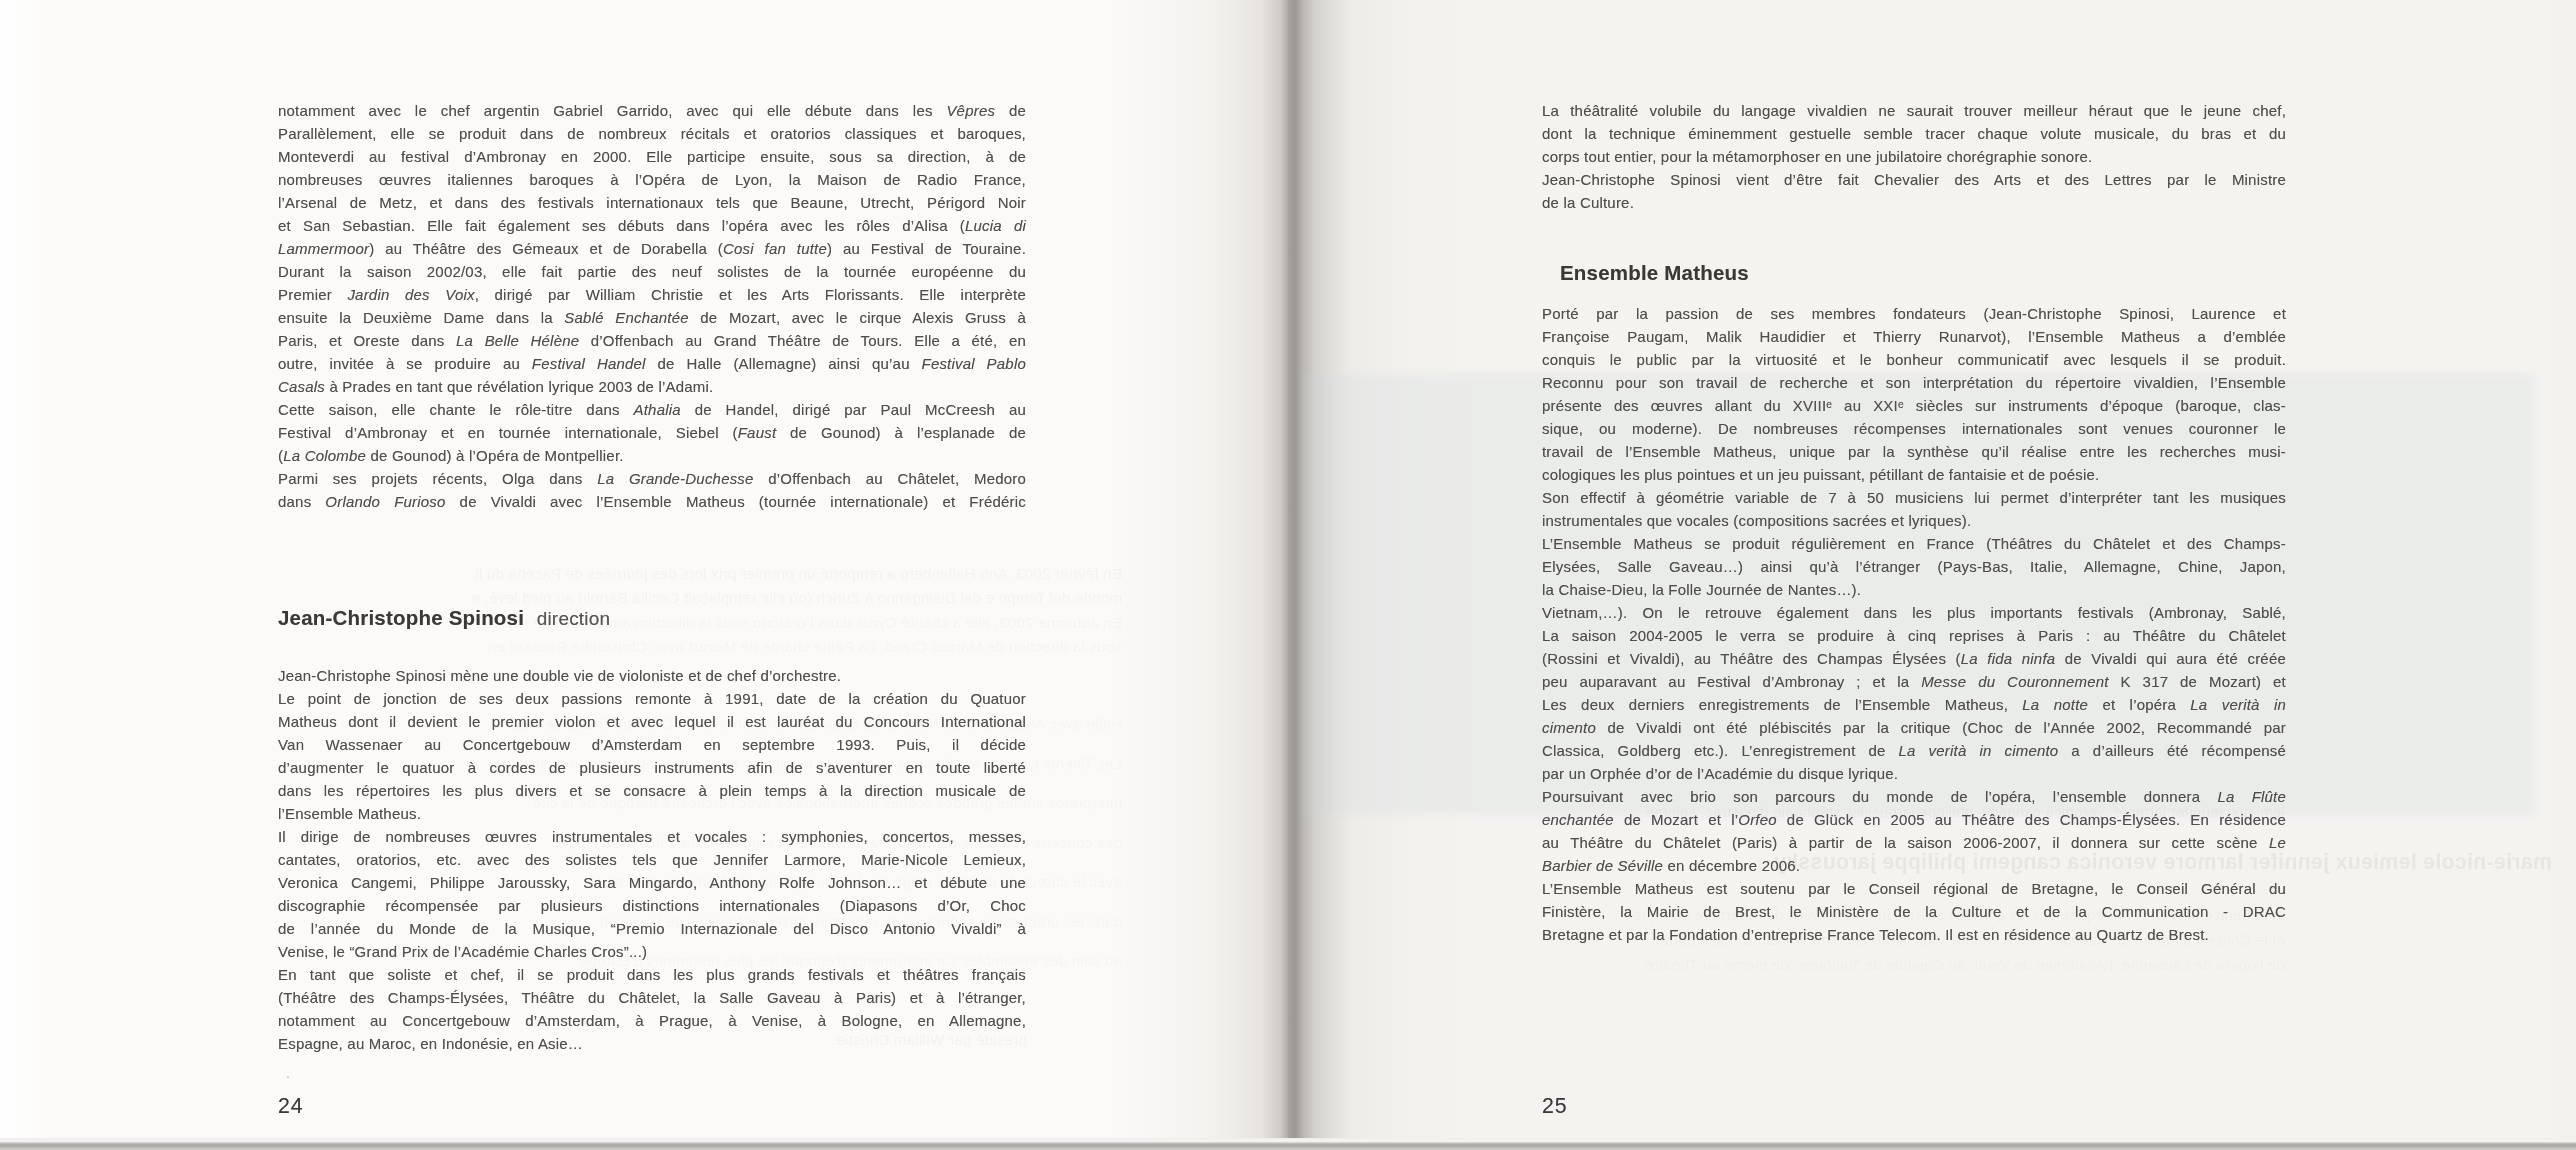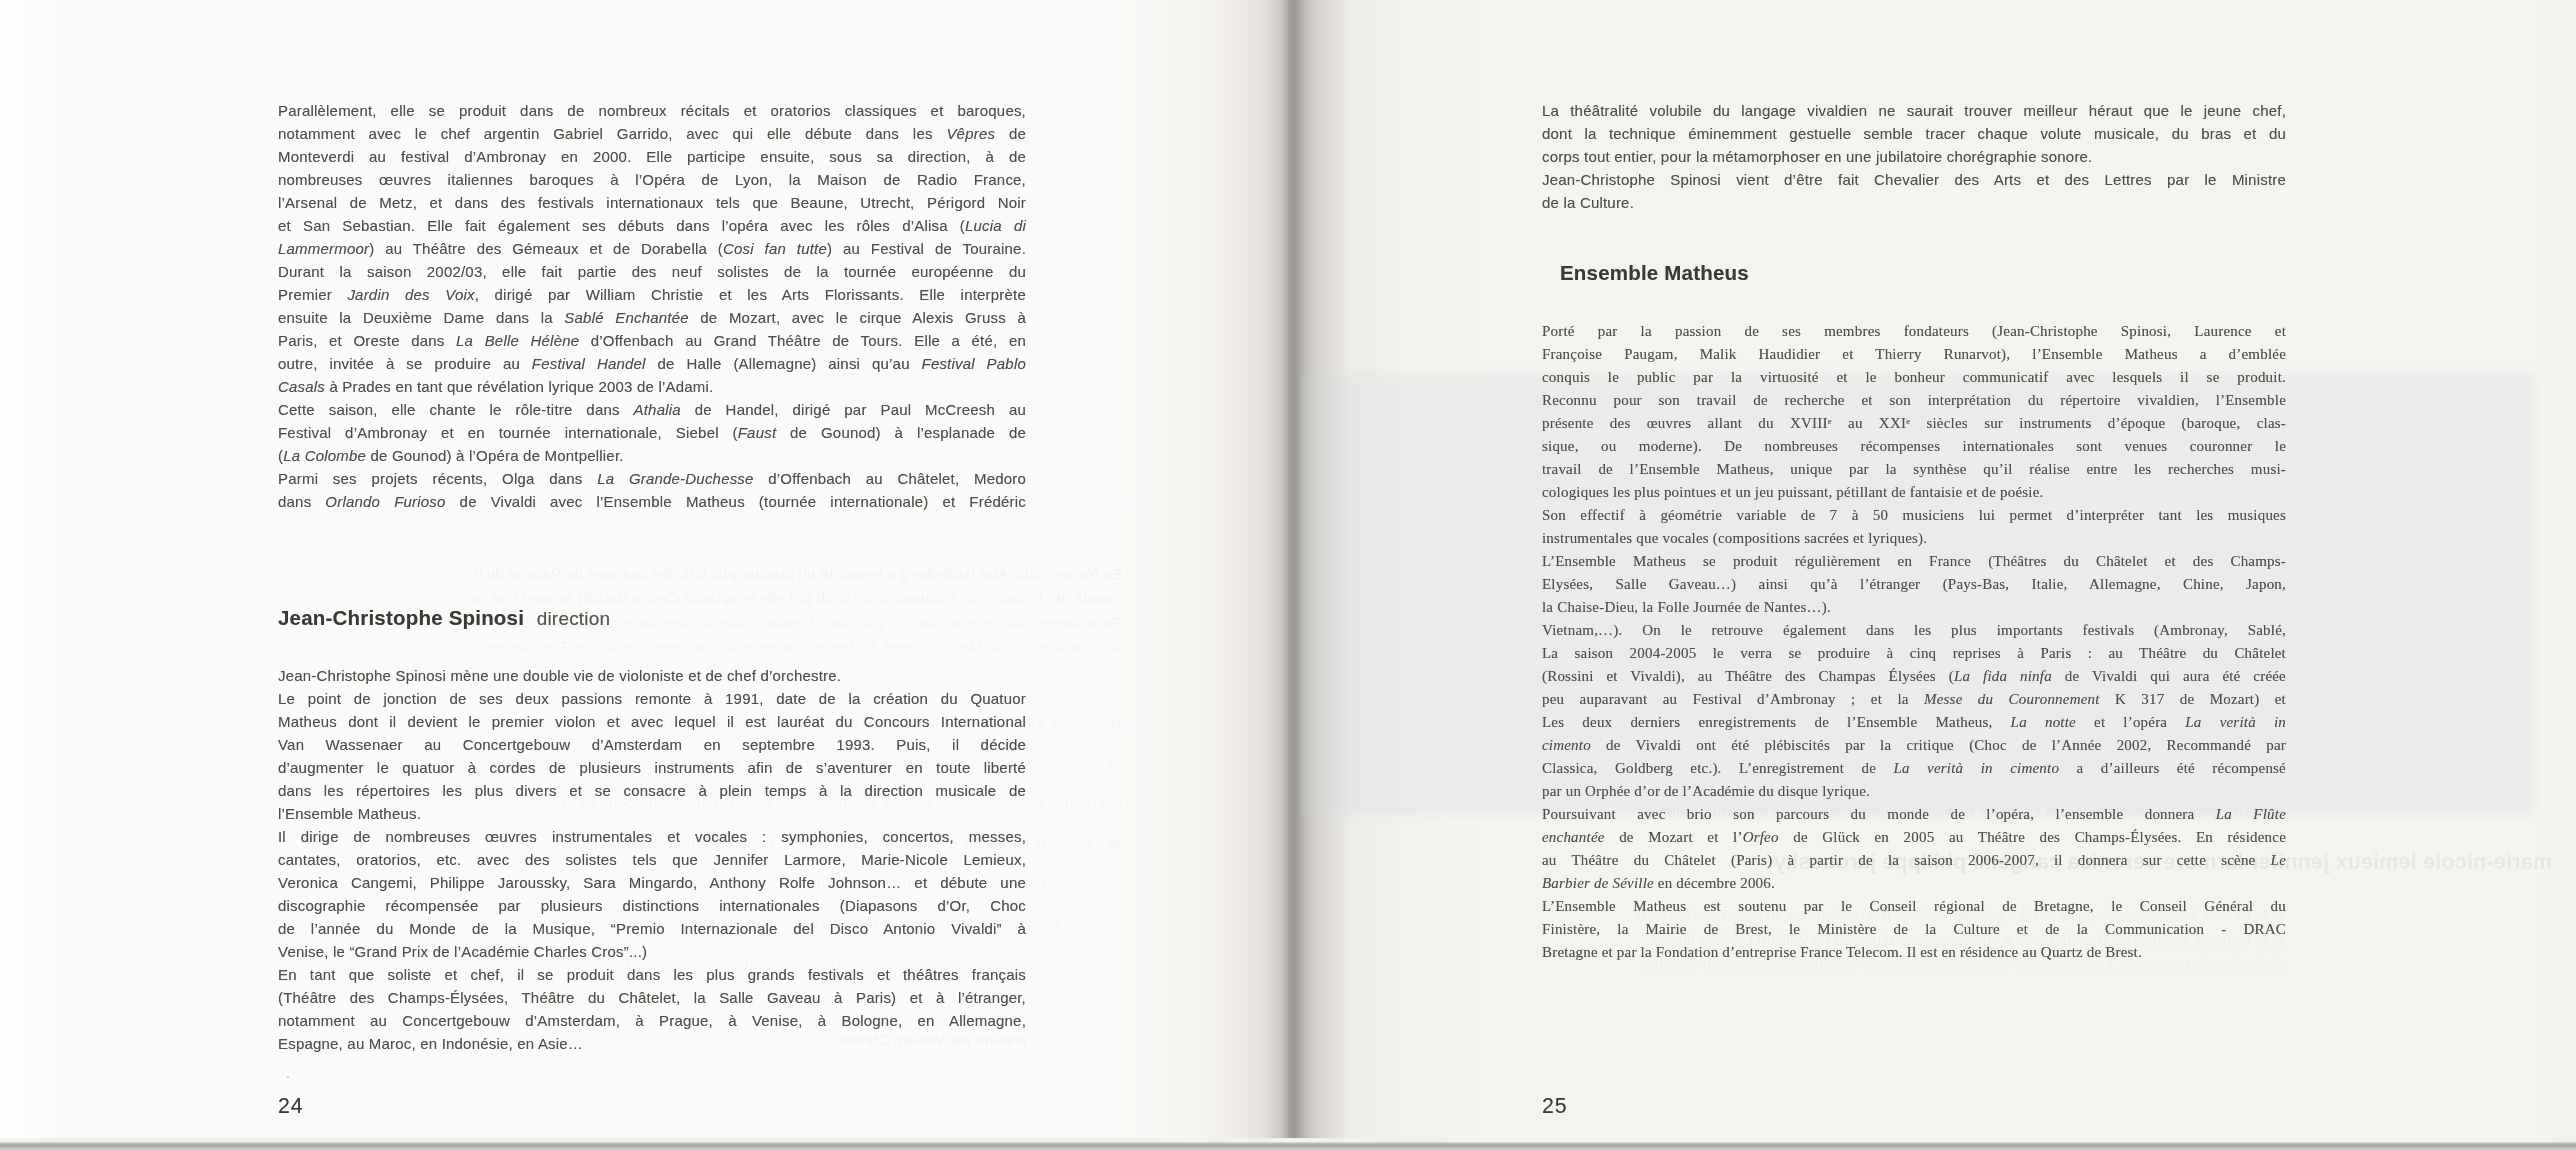--- a/index.html
+++ b/index.html
@@ -98,21 +98,21 @@
   .ln i { font-style: italic; }
   .page-left .ln  { height: 23px; line-height: 23px; }
   .page-right .ln { height: 23px; line-height: 23px; }
 
   .page-left  .p1 { left: 278px; top: 99px; width: 748px; }
   .page-left  .heading { left: 278px; top: 604px; }
   .page-left  .p2 { left: 278px; top: 664px; width: 748px; }
 
   .page-right .p1 { left: 254px; top: 99px; width: 744px; }
   .page-right .heading { left: 264px; top: 259px; margin-left: 8px; }
-  .page-right .p2 { left: 254px; top: 320px; width: 744px; font-family: Liberation Serif, serif; }
+  .page-right .p2 { left: 254px; top: 302px; width: 744px; }
 
   .heading {
     position: absolute;
     margin: 0;
     font-size: 20.5px;
     line-height: 27px;
     font-weight: 700;
     color: var(--heading);
     letter-spacing: 0.2px;
     text-shadow: 0 0 0.5px rgba(58,57,54,0.4);
@@ -190,22 +190,22 @@
         <div class="ghost" style="top: 755px; left: 395px; width: 727px; font-size: 15px; opacity: 0.035; font-weight: 400;">Les Talents lyriques au début de ses études musicales et ses premiers répertoires anciens</div>
         <div class="ghost" style="top: 794px; left: 395px; width: 727px; font-size: 15px; opacity: 0.035; font-weight: 400;">interprétés sur les grandes scènes internationales avec l’orchestre baroque de la cité</div>
         <div class="ghost" style="top: 834px; left: 395px; width: 727px; font-size: 15px; opacity: 0.035; font-weight: 400;">des concerts et récitals donnés à Paris, Vienne et Londres durant la saison lyrique</div>
         <div class="ghost" style="top: 873px; left: 395px; width: 727px; font-size: 15px; opacity: 0.035; font-weight: 400;">avec le chœur de chambre dirigé par les plus grands chefs invités du festival</div>
         <div class="ghost" style="top: 913px; left: 395px; width: 727px; font-size: 15px; opacity: 0.035; font-weight: 400;">dans les productions scéniques du répertoire italien et français de la saison</div>
         <div class="ghost" style="top: 952px; left: 395px; width: 727px; font-size: 15px; opacity: 0.035; font-weight: 400;">au sein des ensembles sur instruments d’époque les plus renommés d’Europe</div>
         <div class="ghost" style="top: 1031px; left: 537px; width: 490px; font-size: 15px; opacity: 0.06; font-weight: 400;">présidé par William Christie.</div>
       </div>
     <div class="content">
       <div class="para p1">
+          <div class="ln j">notamment avec le chef argentin Gabriel Garrido, avec qui elle débute dans les <i>Vêpres</i> de</div>
           <div class="ln j">Parallèlement, elle se produit dans de nombreux récitals et oratorios classiques et baroques,</div>
-          <div class="ln j">notamment avec le chef argentin Gabriel Garrido, avec qui elle débute dans les <i>Vêpres</i> de</div>
           <div class="ln j">Monteverdi au festival d’Ambronay en 2000. Elle participe ensuite, sous sa direction, à de</div>
           <div class="ln j">nombreuses œuvres italiennes baroques à l’Opéra de Lyon, la Maison de Radio France,</div>
           <div class="ln j">l’Arsenal de Metz, et dans des festivals internationaux tels que Beaune, Utrecht, Périgord Noir</div>
           <div class="ln j">et San Sebastian. Elle fait également  ses débuts dans l’opéra avec les rôles d’Alisa (<i>Lucia di</i></div>
           <div class="ln j"><i>Lammermoor</i>) au Théâtre des Gémeaux et de Dorabella (<i>Cosi fan tutte</i>) au Festival de Touraine.</div>
           <div class="ln j">Durant la saison 2002/03, elle fait partie des neuf solistes de la tournée européenne du</div>
           <div class="ln j">Premier <i>Jardin des Voix</i>, dirigé par William Christie et les Arts Florissants. Elle interprète</div>
           <div class="ln j">ensuite la Deuxième Dame dans la <i>Sablé Enchantée</i> de Mozart, avec le cirque Alexis Gruss à</div>
           <div class="ln j">Paris, et Oreste dans <i>La Belle Hélène</i> d’Offenbach au Grand Théâtre de Tours. Elle a été, en</div>
           <div class="ln j">outre, invitée à se produire au <i>Festival Handel</i> de Halle (Allemagne) ainsi qu’au <i>Festival Pablo</i></div>

